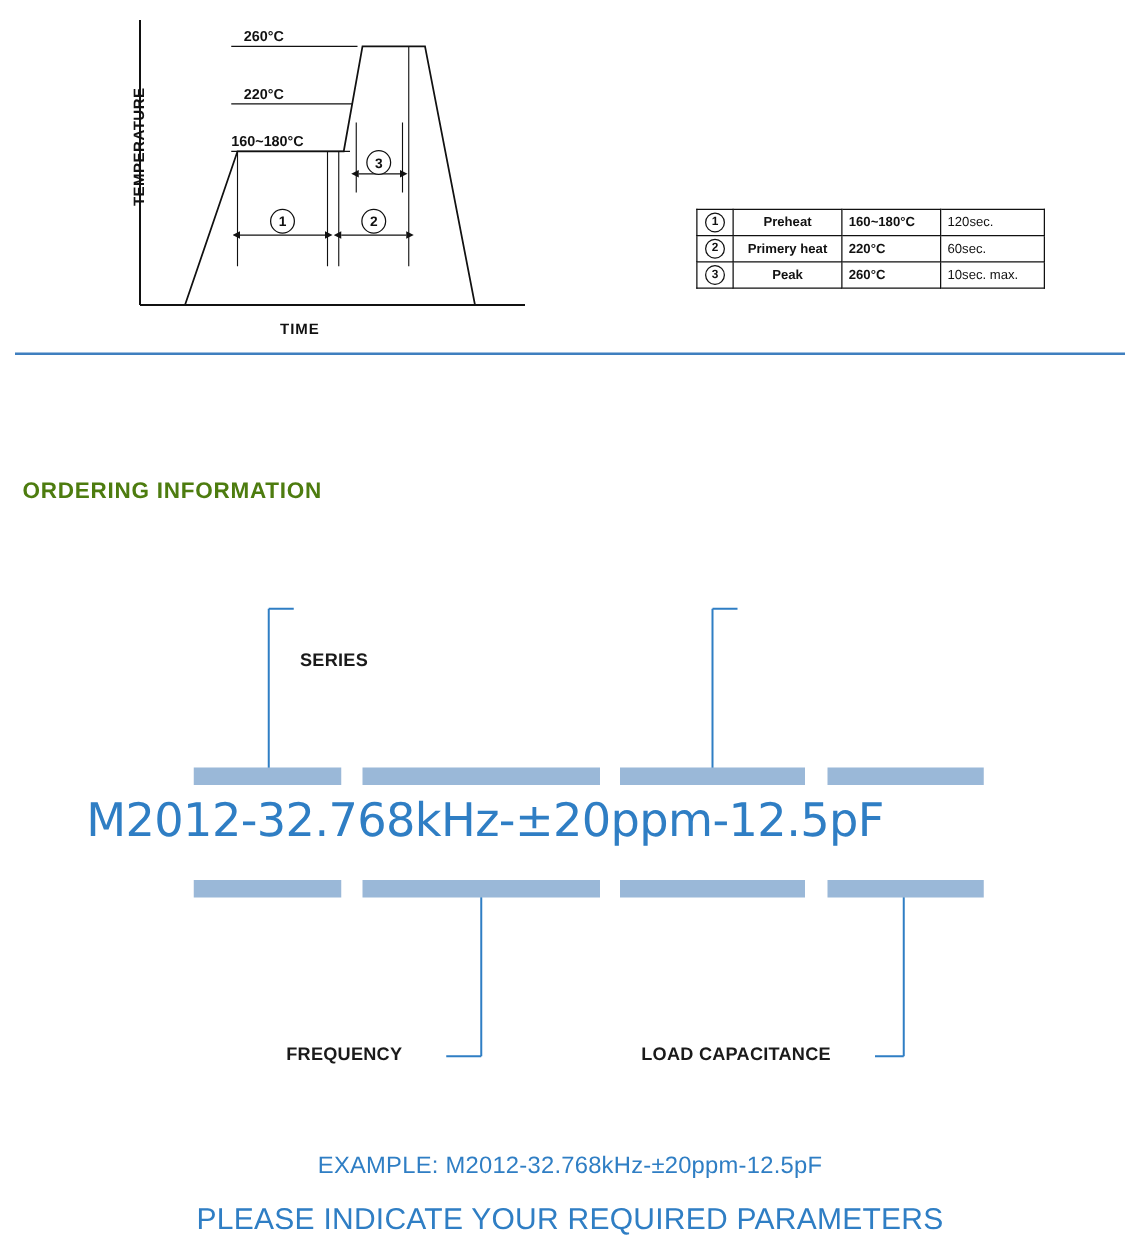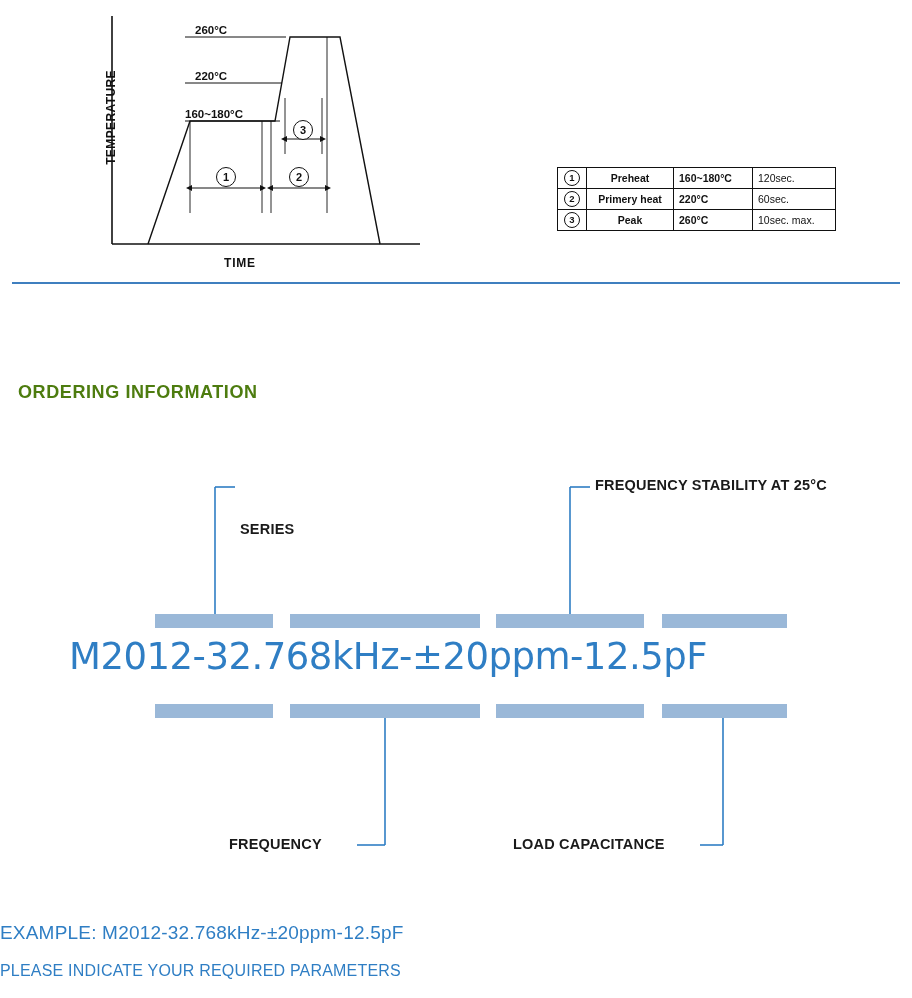--- a/index.html
+++ b/index.html
@@ -150,27 +150,27 @@
     font-size: 37px;
     color: #2f7ec4;
     letter-spacing: -0.5px;
     font-family: "DejaVu Sans", sans-serif;
   }
 
   
   .footer-line {
     position: absolute;
     width: 912px;
-    text-align: left;
+    text-align: center;
     color: #2f7ec4;
     font-size: 19px;
     letter-spacing: 0.2px;
   }
   #footer-example { top: 922px; }
-  #footer-indicate { top: 962px; font-size: 16px; }
+  #footer-indicate { top: 962px; font-size: 24px; }
 </style>
 </head>
 <body>
 
 <div id="profile-chart">
   <svg width="370" height="265" viewBox="0 0 370 265">
 
     <line x1="22" y1="8" x2="22" y2="236" stroke="#111" stroke-width="1.6"></line>
     <line x1="22" y1="236" x2="330" y2="236" stroke="#111" stroke-width="1.6"></line>
 
@@ -275,19 +275,18 @@
   <div class="bar" style="left:662px;  top:159px; width:125px;"></div>
 
   <div class="bar" style="left:155px;  top:249px; width:118px;"></div>
   <div class="bar" style="left:290px;  top:249px; width:190px;"></div>
   <div class="bar" style="left:496px;  top:249px; width:148px;"></div>
   <div class="bar" style="left:662px;  top:249px; width:125px;"></div>
 
   <div id="partnumber">M2012-32.768kHz-±20ppm-12.5pF</div>
 
   <div class="callout" style="left:240px; top:22px;margin-top:44px;">SERIES</div>
-  <div class="callout" style="left:595px; top:22px;">FREQUENCY STABILITY AT 25°C</div>
   <div class="callout" style="left:229px; top:381px;">FREQUENCY</div>
   <div class="callout" style="left:513px; top:381px;">LOAD CAPACITANCE</div>
 </div>
 
 <div class="footer-line" id="footer-example">EXAMPLE: M2012-32.768kHz-±20ppm-12.5pF</div>
 <div class="footer-line" id="footer-indicate">PLEASE INDICATE YOUR REQUIRED PARAMETERS</div>
 
 </body></html>

